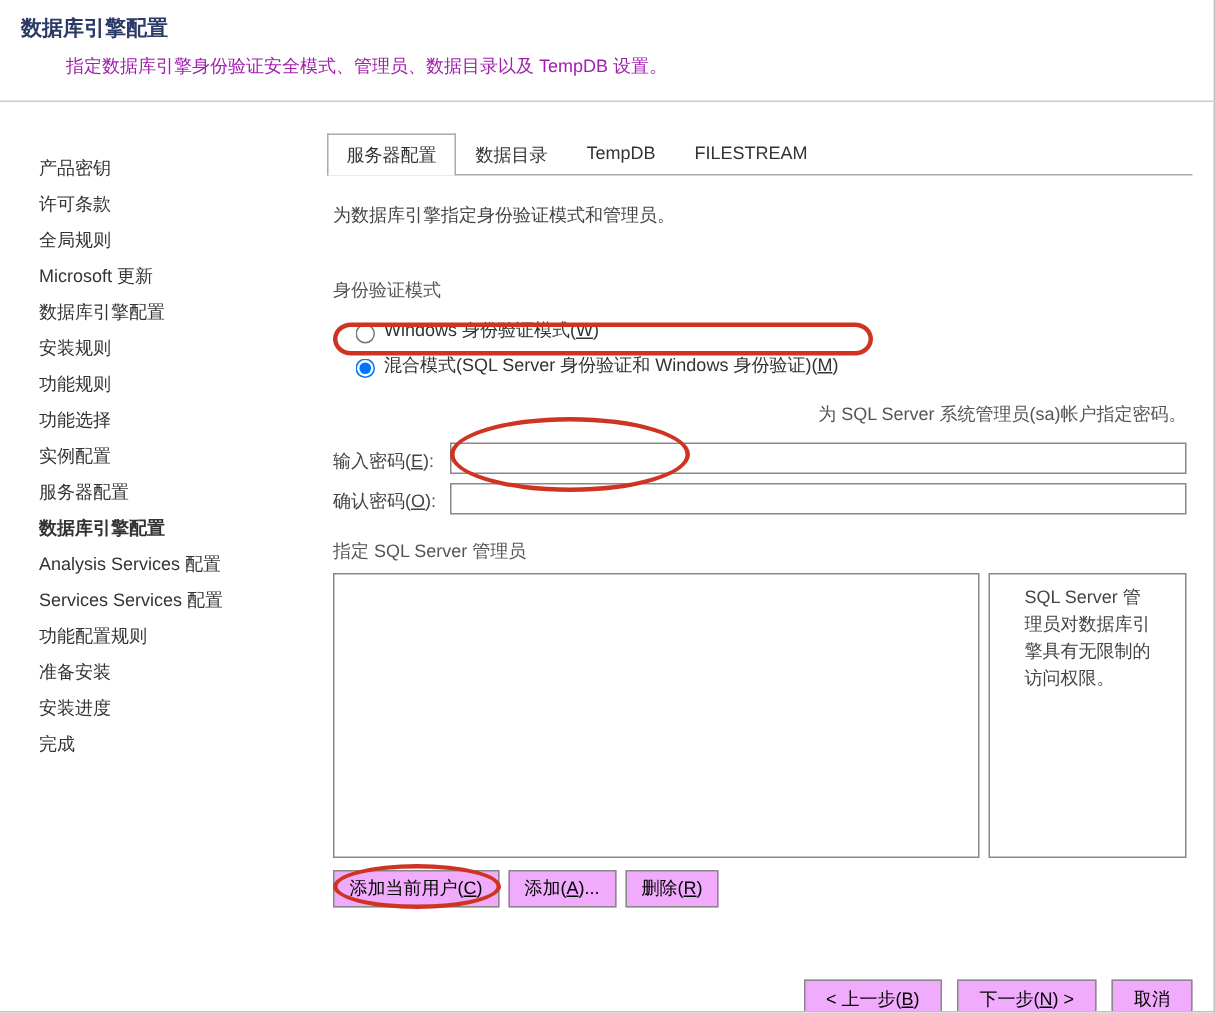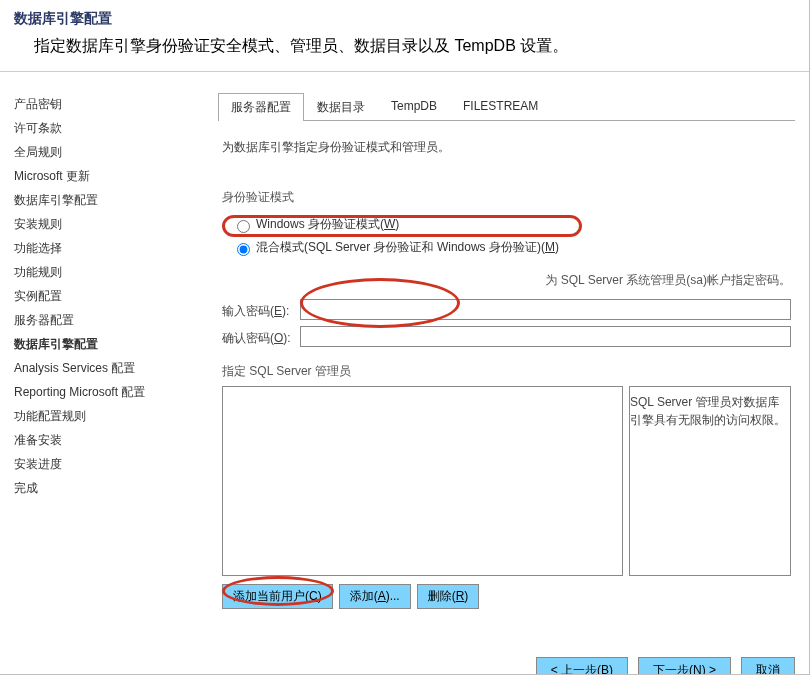--- a/index.html
+++ b/index.html
@@ -21,37 +21,37 @@
     padding: 10px 14px 14px 14px;
     border-bottom: 1px solid #ccc;
   }
   .header h1 {
     font-size: 14px;
     font-weight: bold;
     color: #2b3a66;
     margin: 0 0 8px 0;
   }
   .header p {
-    font-size: 16px;
-    color: #000000;
-    margin: 0 0 0 20px;
+    font-size: 12px;
+    color: #a21caf;
+    margin: 0 0 0 30px;
   }
   .body {
     display: flex;
     height: calc(675px - 55px);
   }
   .sidebar {
     width: 210px;
     padding: 20px 14px 10px 14px;
     background: #fff;
     overflow: hidden;
   }
   .sidebar ul {
     list-style: none;
-    margin: 0;
+    margin: 12px;
     padding: 0;
   }
   .sidebar li {
     padding: 4px 0;
     font-size: 12px;
     line-height: 16px;
     color: #333;
     white-space: nowrap;
   }
   .sidebar li.current {
@@ -122,34 +122,34 @@
     margin-top:6px;
     height: 190px;
   }
   .admins-list {
     flex:1;
     border:1px solid #888;
     background:#fff;
     margin-right:6px;
   }
   .admins-side {
-    width: 162px;
-    border:1px solid #888;
-    padding:6px 0;
+    width: 132px;
+    border:1px solid #888;
+    padding:6px 23px;
     color:#444;
     line-height:18px;
   }
   .btn-row {
     margin-top:8px;
     display:flex;
     gap:6px;
   }
   .btn {
     border:1px solid #888;
-    background: #7dd3fc;
+    background: #f0abfc;
     padding: 3px 10px;
     font-size:12px;
     cursor:pointer;
   }
   .footer {
     display:flex;
     justify-content:flex-end;
     gap:10px;
     padding: 14px 0 0 0;
     border-top: none;
@@ -176,27 +176,27 @@
 
 <div class="body">
   <aside class="sidebar">
     <ul id="sidebar-list">
         <li>产品密钥</li>
         <li>许可条款</li>
         <li>全局规则</li>
         <li>Microsoft 更新</li>
         <li>数据库引擎配置</li>
         <li>安装规则</li>
+        <li>功能规则</li>
         <li>功能选择</li>
-        <li>功能规则</li>
         <li>实例配置</li>
         <li>服务器配置</li>
         <li class="current">数据库引擎配置</li>
         <li>Analysis Services 配置</li>
-        <li>Reporting Microsoft 配置</li>
+        <li>Services Services 配置</li>
         <li>功能配置规则</li>
         <li>准备安装</li>
         <li>安装进度</li>
         <li>完成</li>
       </ul>
   </aside>
 
   <section class="main">
     <div class="tabstrip" id="tabstrip">
         <div class="tab active">服务器配置</div>

